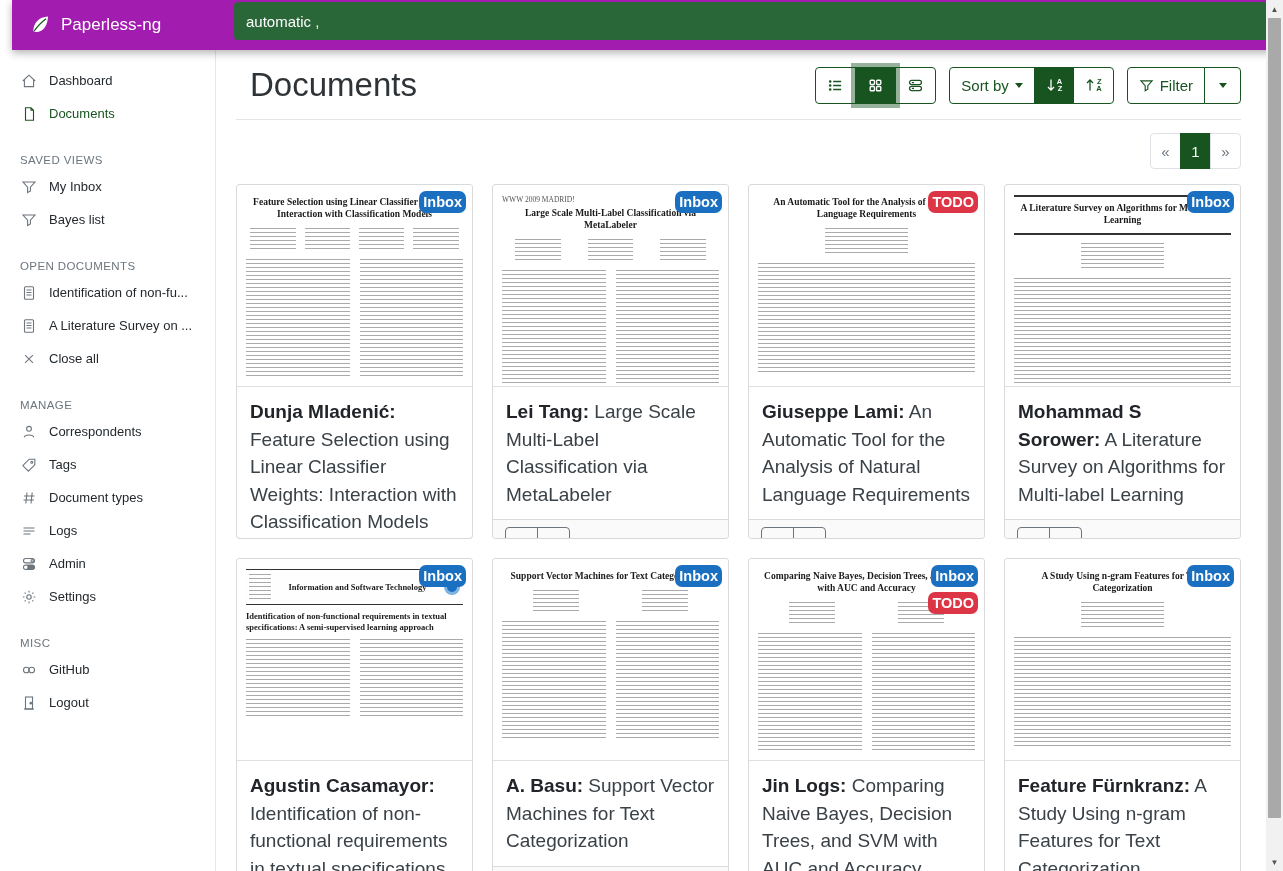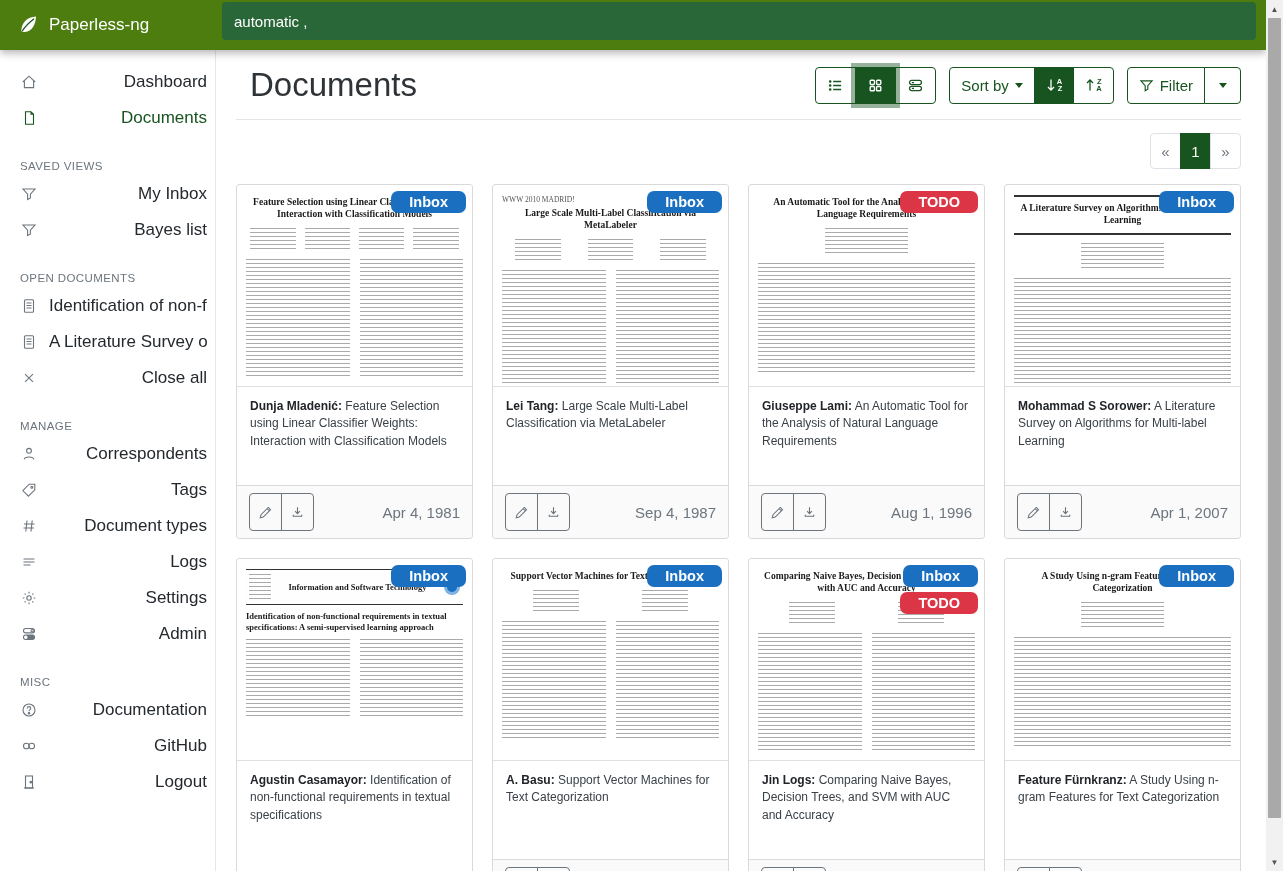--- a/index.html
+++ b/index.html
@@ -1,41 +1,41 @@
 <!DOCTYPE html>
 <html><head>
 <meta charset="utf-8">
 <style>
   * { margin:0; padding:0; box-sizing:border-box; }
   html,body { width:1283px; height:871px; overflow:hidden; background:#fff;
     font-family:"Liberation Sans", sans-serif; }
   .app { position:relative; width:1283px; height:871px; overflow:hidden; }
 
   
-  .navbar { position:absolute; top:0; left:0; width:1266px; height:50px;
-    background:#4d7c0f; display:flex; align-items:center; z-index:6;
+  .navbar { position:absolute; top:0; left:12px; width:1266px; height:50px;
+    background:#a21caf; display:flex; align-items:center; z-index:6;
     box-shadow:0 3px 8px rgba(0,0,0,.30); }
   .brand { width:216px; display:flex; align-items:center; gap:10px; padding-left:17px; flex:0 0 216px; }
   .brand-name { color:#fff; font-size:17px; }
   .search-wrap { flex:1; padding:0 10px 8px 6px; }
   .search-input { width:100%; height:38px; background:#2a6738; border:none; border-radius:4px;
     color:#fff; font-size:15px; padding:0 12px; outline:none; font-family:inherit; }
 
   
   .scrollbar { position:absolute; top:0; right:0; width:17px; height:871px; background:#f1f1f1; z-index:7; }
   .sb-arrow { position:absolute; left:0; width:17px; height:14px; color:#505050; font-size:8px;
     display:flex; align-items:center; justify-content:center; }
   .sb-up { top:2px; } .sb-down { bottom:2px; }
   .sb-thumb { position:absolute; top:18px; left:2px; width:13px; height:800px; background:#a9a9a9; border-radius:1px; }
 
   
   .sidebar { position:absolute; top:50px; left:0; width:216px; height:821px; background:#fff;
     border-right:1px solid #e4e7ea; padding-top:14px; overflow:hidden; }
   .side-item { display:flex; align-items:center; gap:12px; padding:8px 8px 8px 20px;
-    font-size:17px; color:#24292e; cursor:pointer; white-space:nowrap; overflow:hidden;justify-content:space-between; }
+    font-size:13px; color:#24292e; cursor:pointer; white-space:nowrap; overflow:hidden; }
   .side-item .sicon { width:17px; height:17px; flex:0 0 17px; color:#6c757d; display:flex; align-items:center; justify-content:center; }
   .side-item.active { color:#17541f; }
   .side-item.active .sicon { color:#17541f; }
   .side-heading { margin:24px 20px 4px; font-size:11.5px; color:#6c757d; letter-spacing:.4px; }
   .side-label { overflow:hidden; white-space:nowrap; }
 
   
   .main { position:absolute; top:50px; left:216px; width:1050px; height:821px; padding:16px 25px 0 20px; }
   .head-row { display:flex; align-items:center; justify-content:space-between; }
   .page-title { font-size:33px; font-weight:400; color:#2e3338; margin-left:14px; }
@@ -64,21 +64,21 @@
   .page-btn:last-child { border-radius:0 4px 4px 0; }
   .page-btn.current { background:#17541f; border-color:#17541f; color:#fff; }
 
   
   .grid { display:grid; grid-template-columns:repeat(4,1fr); gap:19px; margin-top:15px; }
   .card { height:355px; border:1px solid rgba(0,0,0,.15); border-radius:4px; background:#fff;
     display:flex; flex-direction:column; overflow:hidden; }
   .thumb { height:202px; flex:0 0 202px; position:relative; background:#fff;
     border-bottom:1px solid rgba(0,0,0,.12); overflow:hidden; padding:10px 9px 0; cursor:pointer; }
   .badges { position:absolute; top:6px; right:6px; display:flex; flex-direction:column; align-items:flex-end; gap:5px; }
-  .badge { color:#fff; font-size:14.5px; font-weight:bold; padding:3px 18px; border-radius:7px; cursor:pointer; }
+  .badge { color:#fff; font-size:14.5px; font-weight:bold; padding:3px 4px; border-radius:7px; cursor:pointer; }
   .badge-inbox { background:#1a6fc0; }
   .badge-todo { background:#dc3545; }
 
   
   .thumb-header { font-family:"Liberation Serif", serif; font-size:7.5px; color:#555; margin-bottom:4px; }
   .thumb-header:empty { display:none; }
   .thumb-title { font-family:"Liberation Serif", serif; font-weight:bold; font-size:9.5px; color:#1a1a1a;
     text-align:center; line-height:1.25; margin:2px 6px 7px; }
   .boxed .thumb-title { border-top:2px solid #333; border-bottom:2px solid #333; padding:6px 2px; margin:0 0 8px; }
   .authors { display:flex; justify-content:space-around; margin-bottom:9px; }
@@ -91,21 +91,21 @@
   .flines { background:repeating-linear-gradient(180deg,#8e8e8e 0 1px,transparent 1px 4px); opacity:.75; }
   .jband { display:flex; align-items:center; gap:5px; border-top:1.5px solid #333; border-bottom:1.5px solid #333;
     padding:4px 3px; margin-bottom:6px; background:#fefefe; }
   .jlogo { width:22px; height:26px; flex:0 0 22px; }
   .jband .thumb-title { flex:1; margin:0; font-size:8.5px; }
   .jdot { width:16px; height:16px; flex:0 0 16px; border-radius:50%; background:#1a6fc0;
     border:3px solid #7fb3e0; }
   .jsub { font-family:"Liberation Serif", serif; font-weight:bold; font-size:8.5px; color:#1a1a1a;
     line-height:1.3; margin:4px 0 6px; }
 
-  .card-body { flex:1; padding:11px 13px; font-size:12px; line-height:1.45; color:#3a4147; cursor:pointer; }
+  .card-body { flex:1; padding:11px 13px; font-size:19px; line-height:1.45; color:#3a4147; cursor:pointer; }
   .card-author { font-weight:bold; color:#212529; }
   .card-footer { flex:0 0 53px; background:#fafafa; border-top:1px solid rgba(0,0,0,.12);
     display:flex; align-items:center; justify-content:space-between; padding:0 12px; }
   .mini-group { display:flex; }
   .mini-btn { width:33px; height:38px; background:transparent; border:1px solid #6c757d; color:#6c757d;
     display:flex; align-items:center; justify-content:center; cursor:pointer; }
   .mini-btn + .mini-btn { margin-left:-1px; }
   .mini-btn:first-child { border-radius:4px 0 0 4px; }
   .mini-btn:last-child { border-radius:0 4px 4px 0; }
   .card-date { color:#6c757d; font-size:15px; }
@@ -245,51 +245,41 @@
         <svg width="16" height="16" viewBox="0 0 16 16" stroke="currentColor" stroke-width="1.1">
           <path d="M2.5 5 h11 M2.5 8 h11 M2.5 11 h7"></path>
         </svg>
       </span>
       <span class="side-label">Logs</span>
     </div>
 
     <div class="side-item">
       <span class="sicon">
         <svg width="16" height="16" viewBox="0 0 16 16" fill="none" stroke="currentColor" stroke-width="1.1">
-          <circle cx="8" cy="8" r="2.2"></circle>
-          <path d="M8 1.8 V3.4 M8 12.6 V14.2 M1.8 8 H3.4 M12.6 8 H14.2 M3.6 3.6 L4.7 4.7 M11.3 11.3 L12.4 12.4 M12.4 3.6 L11.3 4.7 M4.7 11.3 L3.6 12.4"></path>
-        </svg>
-      </span>
-      <span class="side-label">Settings</span>
-    </div>
-
-    <div class="side-item">
-      <span class="sicon">
-        <svg width="16" height="16" viewBox="0 0 16 16" fill="none" stroke="currentColor" stroke-width="1.1">
           <rect x="2.5" y="2.5" width="11" height="4.4" rx="2.2"></rect>
           <circle cx="11.2" cy="4.7" r="1.2"></circle>
           <rect x="2.5" y="9.1" width="11" height="4.4" rx="2.2" fill="currentColor"></rect>
           <circle cx="4.8" cy="11.3" r="1.2" fill="#fff" stroke="#fff"></circle>
         </svg>
       </span>
       <span class="side-label">Admin</span>
     </div>
 
+    <div class="side-item">
+      <span class="sicon">
+        <svg width="16" height="16" viewBox="0 0 16 16" fill="none" stroke="currentColor" stroke-width="1.1">
+          <circle cx="8" cy="8" r="2.2"></circle>
+          <path d="M8 1.8 V3.4 M8 12.6 V14.2 M1.8 8 H3.4 M12.6 8 H14.2 M3.6 3.6 L4.7 4.7 M11.3 11.3 L12.4 12.4 M12.4 3.6 L11.3 4.7 M4.7 11.3 L3.6 12.4"></path>
+        </svg>
+      </span>
+      <span class="side-label">Settings</span>
+    </div>
+
     <div class="side-heading">MISC</div>
 
-    <div class="side-item">
-      <span class="sicon">
-        <svg width="16" height="16" viewBox="0 0 16 16" fill="none" stroke="currentColor" stroke-width="1.1">
-          <circle cx="8" cy="8" r="6"></circle>
-          <path d="M6.3 6.4 C6.3 4 9.7 4 9.7 6.4 C9.7 7.8 8 7.6 8 9.3"></path>
-          <circle cx="8" cy="11.3" r=".7" fill="currentColor"></circle>
-        </svg>
-      </span>
-      <span class="side-label">Documentation</span>
-    </div>
 
     <div class="side-item">
       <span class="sicon">
         <svg width="16" height="16" viewBox="0 0 16 16" fill="none" stroke="currentColor" stroke-width="1.1">
           <circle cx="5.3" cy="8" r="2.8"></circle>
           <circle cx="10.7" cy="8" r="2.8"></circle>
         </svg>
       </span>
       <span class="side-label">GitHub</span>
     </div>
@@ -434,21 +424,21 @@
                 <path d="M8 2.5 v6.5 M5.4 6.6 L8 9.2 L10.6 6.6 M3.5 10.5 V12 H12.5 V10.5"></path>
               </svg>
             </div>
           </div>
           <span class="card-date">Apr 4, 1981</span>
         </div>
       </div>
 
       <div class="card">
         <div class="thumb">
-          <div class="thumb-header">WWW 2010 MADRID!</div>
+          <div class="thumb-header">WWW 2009 MADRID!</div>
           <div class="thumb-title">Large Scale Multi-Label Classification via MetaLabeler</div>
           <div class="authors">
               <div class="flines"></div>
               <div class="flines"></div>
               <div class="flines"></div>
             </div>
           <div class="cols">
               <div class="flines"></div>
               <div class="flines"></div>
             </div>

